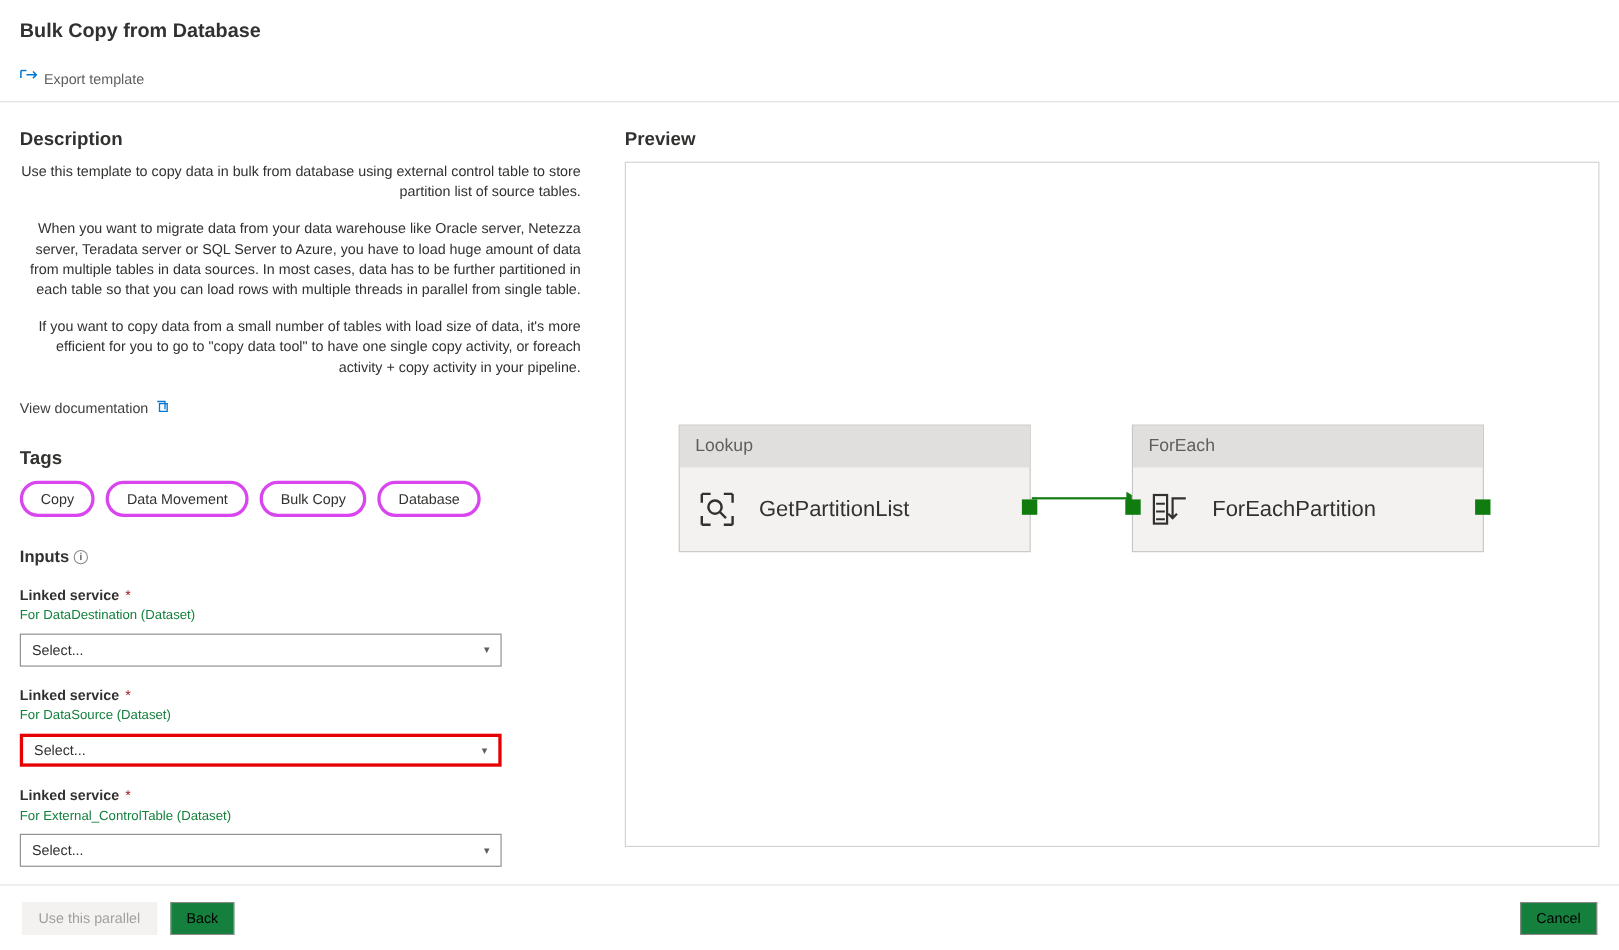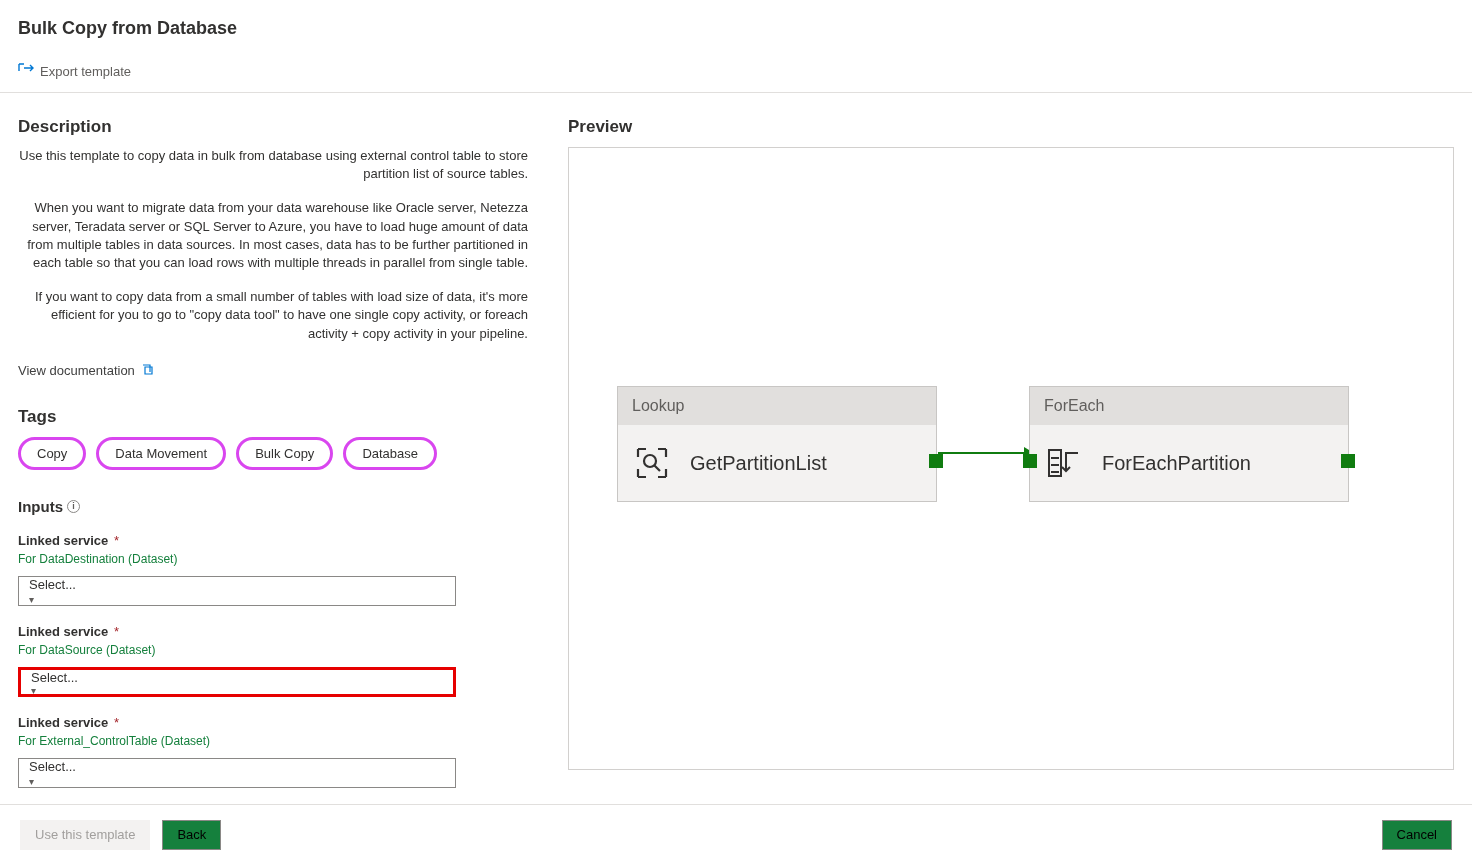--- a/index.html
+++ b/index.html
@@ -112,27 +112,26 @@
       color: #15803d;
       margin-top: 4px;
     }
     .select-box {
       margin-top: 10px;
       width: 438px;
       height: 30px;
       border: 1px solid #8a8886;
       background: #fff;
       display: flex;
-      align-items: flex-start;
+      align-items: center;
       justify-content: space-between;
       padding: 0 10px;
       font-size: 13px;
       color: #323130;
       cursor: pointer;
-      flex-direction: column;
     }
     .select-box.highlighted {
       border: 3px solid #e60000;
     }
     .chevron {
       color: #605e5c;
       font-size: 10px;
     }
     .right-panel {
       flex: 1;
@@ -348,17 +347,17 @@
         </div>
         <div class="connector-in"></div>
         <div class="connector-right-end"></div>
       </div>
     </div>
   </div>
 </div>
 
 <div class="footer">
   <div class="footer-left">
-    <button class="btn primary-disabled">Use this template</button>
+    <button class="btn primary-disabled">Use this parallel</button>
     <button class="btn">Back</button>
   </div>
   <button class="btn">Cancel</button>
 </div>
 
 </body></html>

